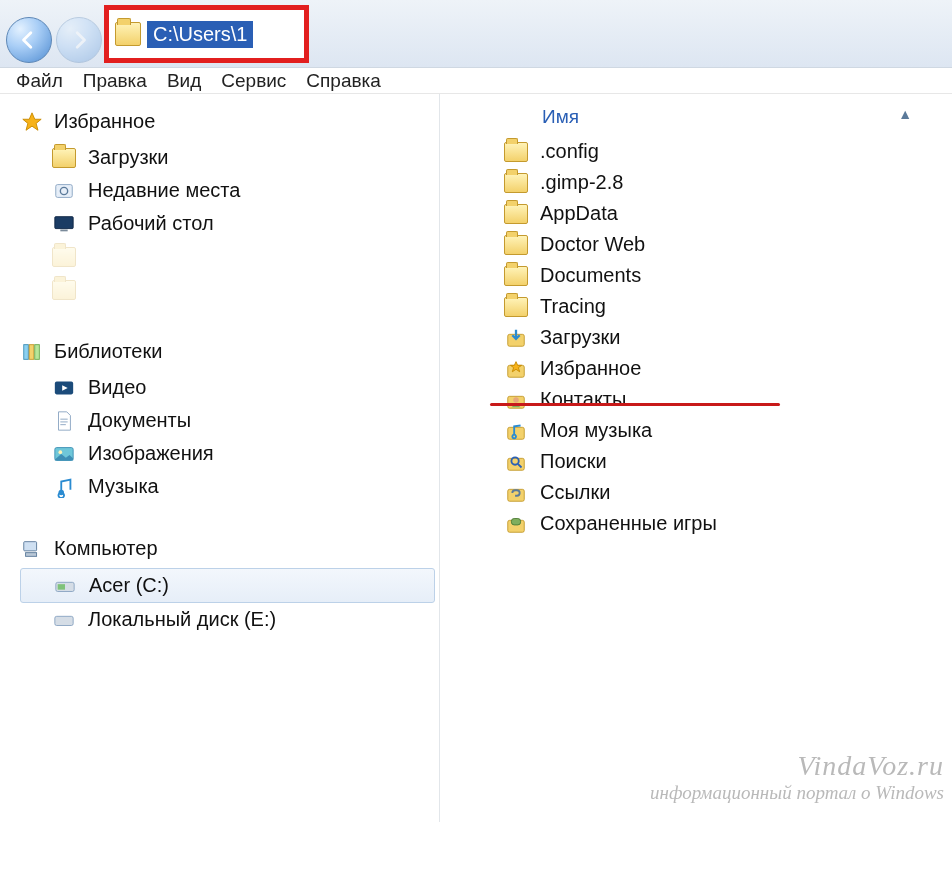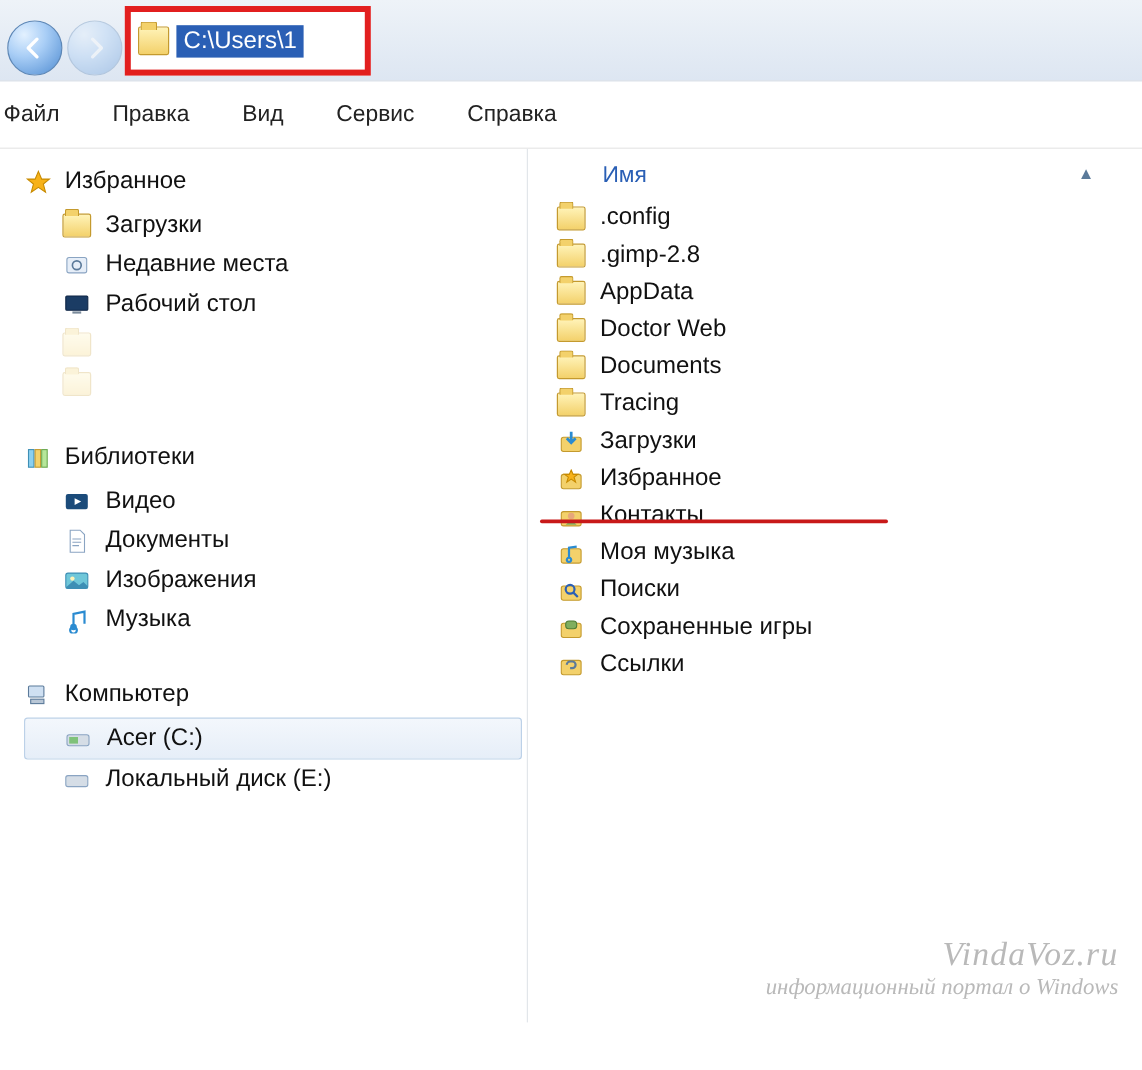--- a/index.html
+++ b/index.html
@@ -53,43 +53,43 @@
     content:"";
     position:absolute; top:-5px; left:1px; width:12px; height:6px;
     background:#f3d16b; border:1px solid #c49a2e; border-bottom:none; border-radius:2px 2px 0 0;
   }
   .addr-text {
     background:#2a5fb5; color:#fff; padding:2px 6px; font-size:20px;
   }
   .spacer { flex:1; }
   
   .menubar {
-    height: 56px;
+    height: 26px;
     display:flex;
     align-items:center;
-    gap: 44px;
-    padding: 0 3px;
+    gap: 20px;
+    padding: 0 16px;
     border-bottom: 1px solid #e7e7e7;
     background:#fff;
   }
   .menubar span { color:#222; cursor:default; }
   
   .toolbar {
     height: 54px;
     background: linear-gradient(#f7fbff,#e8f2fb);
     border-bottom: 1px solid #cfd8e2;
     display:flex;
     align-items:center;
     padding: 0 14px;
     gap: 46px;
   }
   .tbitem { color:#1b4b7a; display:flex; align-items:center; gap:6px; cursor:default; }
   .chev { width:12px; height:12px; }
   
-  .body { display:flex; height: calc(892px - 68px - 42px - 54px); }
+  .body { display:flex; height: calc(892px - 68px - 42px - 54px); gap: 40px; }
   .left {
     width: 440px;
     border-right: 1px solid #e2e6ea;
     padding: 12px 4px 12px 20px;
     overflow:hidden;
   }
   .right { flex:1; padding: 8px 4px 12px 12px; position:relative; }
   .colheader { color:#2a5fb5; font-size:19px; padding: 4px 6px 8px 50px; display:flex; align-items:flex-start; gap:60px;}
   .sort-chev { color:#5b7a9a; font-size:14px; margin-left:auto; margin-right:30px;}
   .group { margin-bottom: 30px; }
@@ -109,21 +109,21 @@
     display:flex; align-items:center; gap:12px; padding:4px 6px 4px 12px;
     font-size:20px; color:#111; cursor:default;
   }
   .underline-red{
     position:absolute;
     left: 10px; width: 290px; height:3px; background:#c81919;
     top: 309px;
     border-radius:2px;
   }
   .watermark{
-    position:absolute; right:20px; bottom:18px; text-align:right;
+    position:absolute; right:8px; bottom:18px; text-align:right;
     color:#b9b9b9; font-family: Georgia, serif;
   }
   .watermark .wm1{ font-size:28px; font-style:italic; letter-spacing:1px;}
   .watermark .wm2{ font-size:19px; font-style:italic; }
   
   .fld {
     width:24px; height:20px;
     background: linear-gradient(#fff3b8,#f3d16b);
     border:1px solid #c49a2e;
     border-radius:2px;
@@ -387,33 +387,33 @@
                 <circle cx="11" cy="11" r="4" fill="none" stroke="#2a5fb5" stroke-width="2"></circle>
                 <path d="M14 14 L18 18" stroke="#2a5fb5" stroke-width="2"></path>
               </svg>
             </span>
             <span>Поиски</span>
           </div>
           <div class="fileitem">
             <span class="ico">
               <svg viewBox="0 0 24 24">
                 <rect x="3" y="8" width="18" height="13" rx="2" fill="#f3d16b" stroke="#c49a2e"></rect>
+                <path d="M8 12 a3 3 0 0 1 3 -3 h2 a3 3 0 0 1 0 6 h-2" fill="none" stroke="#5b7a9a" stroke-width="2"></path>
+              </svg>
+            </span>
+            <span>Ссылки</span>
+          </div>
+          <div class="fileitem">
+            <span class="ico">
+              <svg viewBox="0 0 24 24">
+                <rect x="3" y="8" width="18" height="13" rx="2" fill="#f3d16b" stroke="#c49a2e"></rect>
                 <rect x="7" y="6" width="10" height="7" rx="3" fill="#7fae5e" stroke="#4d7c35"></rect>
               </svg>
             </span>
             <span>Сохраненные игры</span>
-          </div>
-          <div class="fileitem">
-            <span class="ico">
-              <svg viewBox="0 0 24 24">
-                <rect x="3" y="8" width="18" height="13" rx="2" fill="#f3d16b" stroke="#c49a2e"></rect>
-                <path d="M8 12 a3 3 0 0 1 3 -3 h2 a3 3 0 0 1 0 6 h-2" fill="none" stroke="#5b7a9a" stroke-width="2"></path>
-              </svg>
-            </span>
-            <span>Ссылки</span>
           </div>
         </div>
       <div class="underline-red"></div>
       <div class="watermark">
         <div class="wm1">VindaVoz.ru</div>
         <div class="wm2">информационный портал о Windows</div>
       </div>
     </div>
 
   </div>

